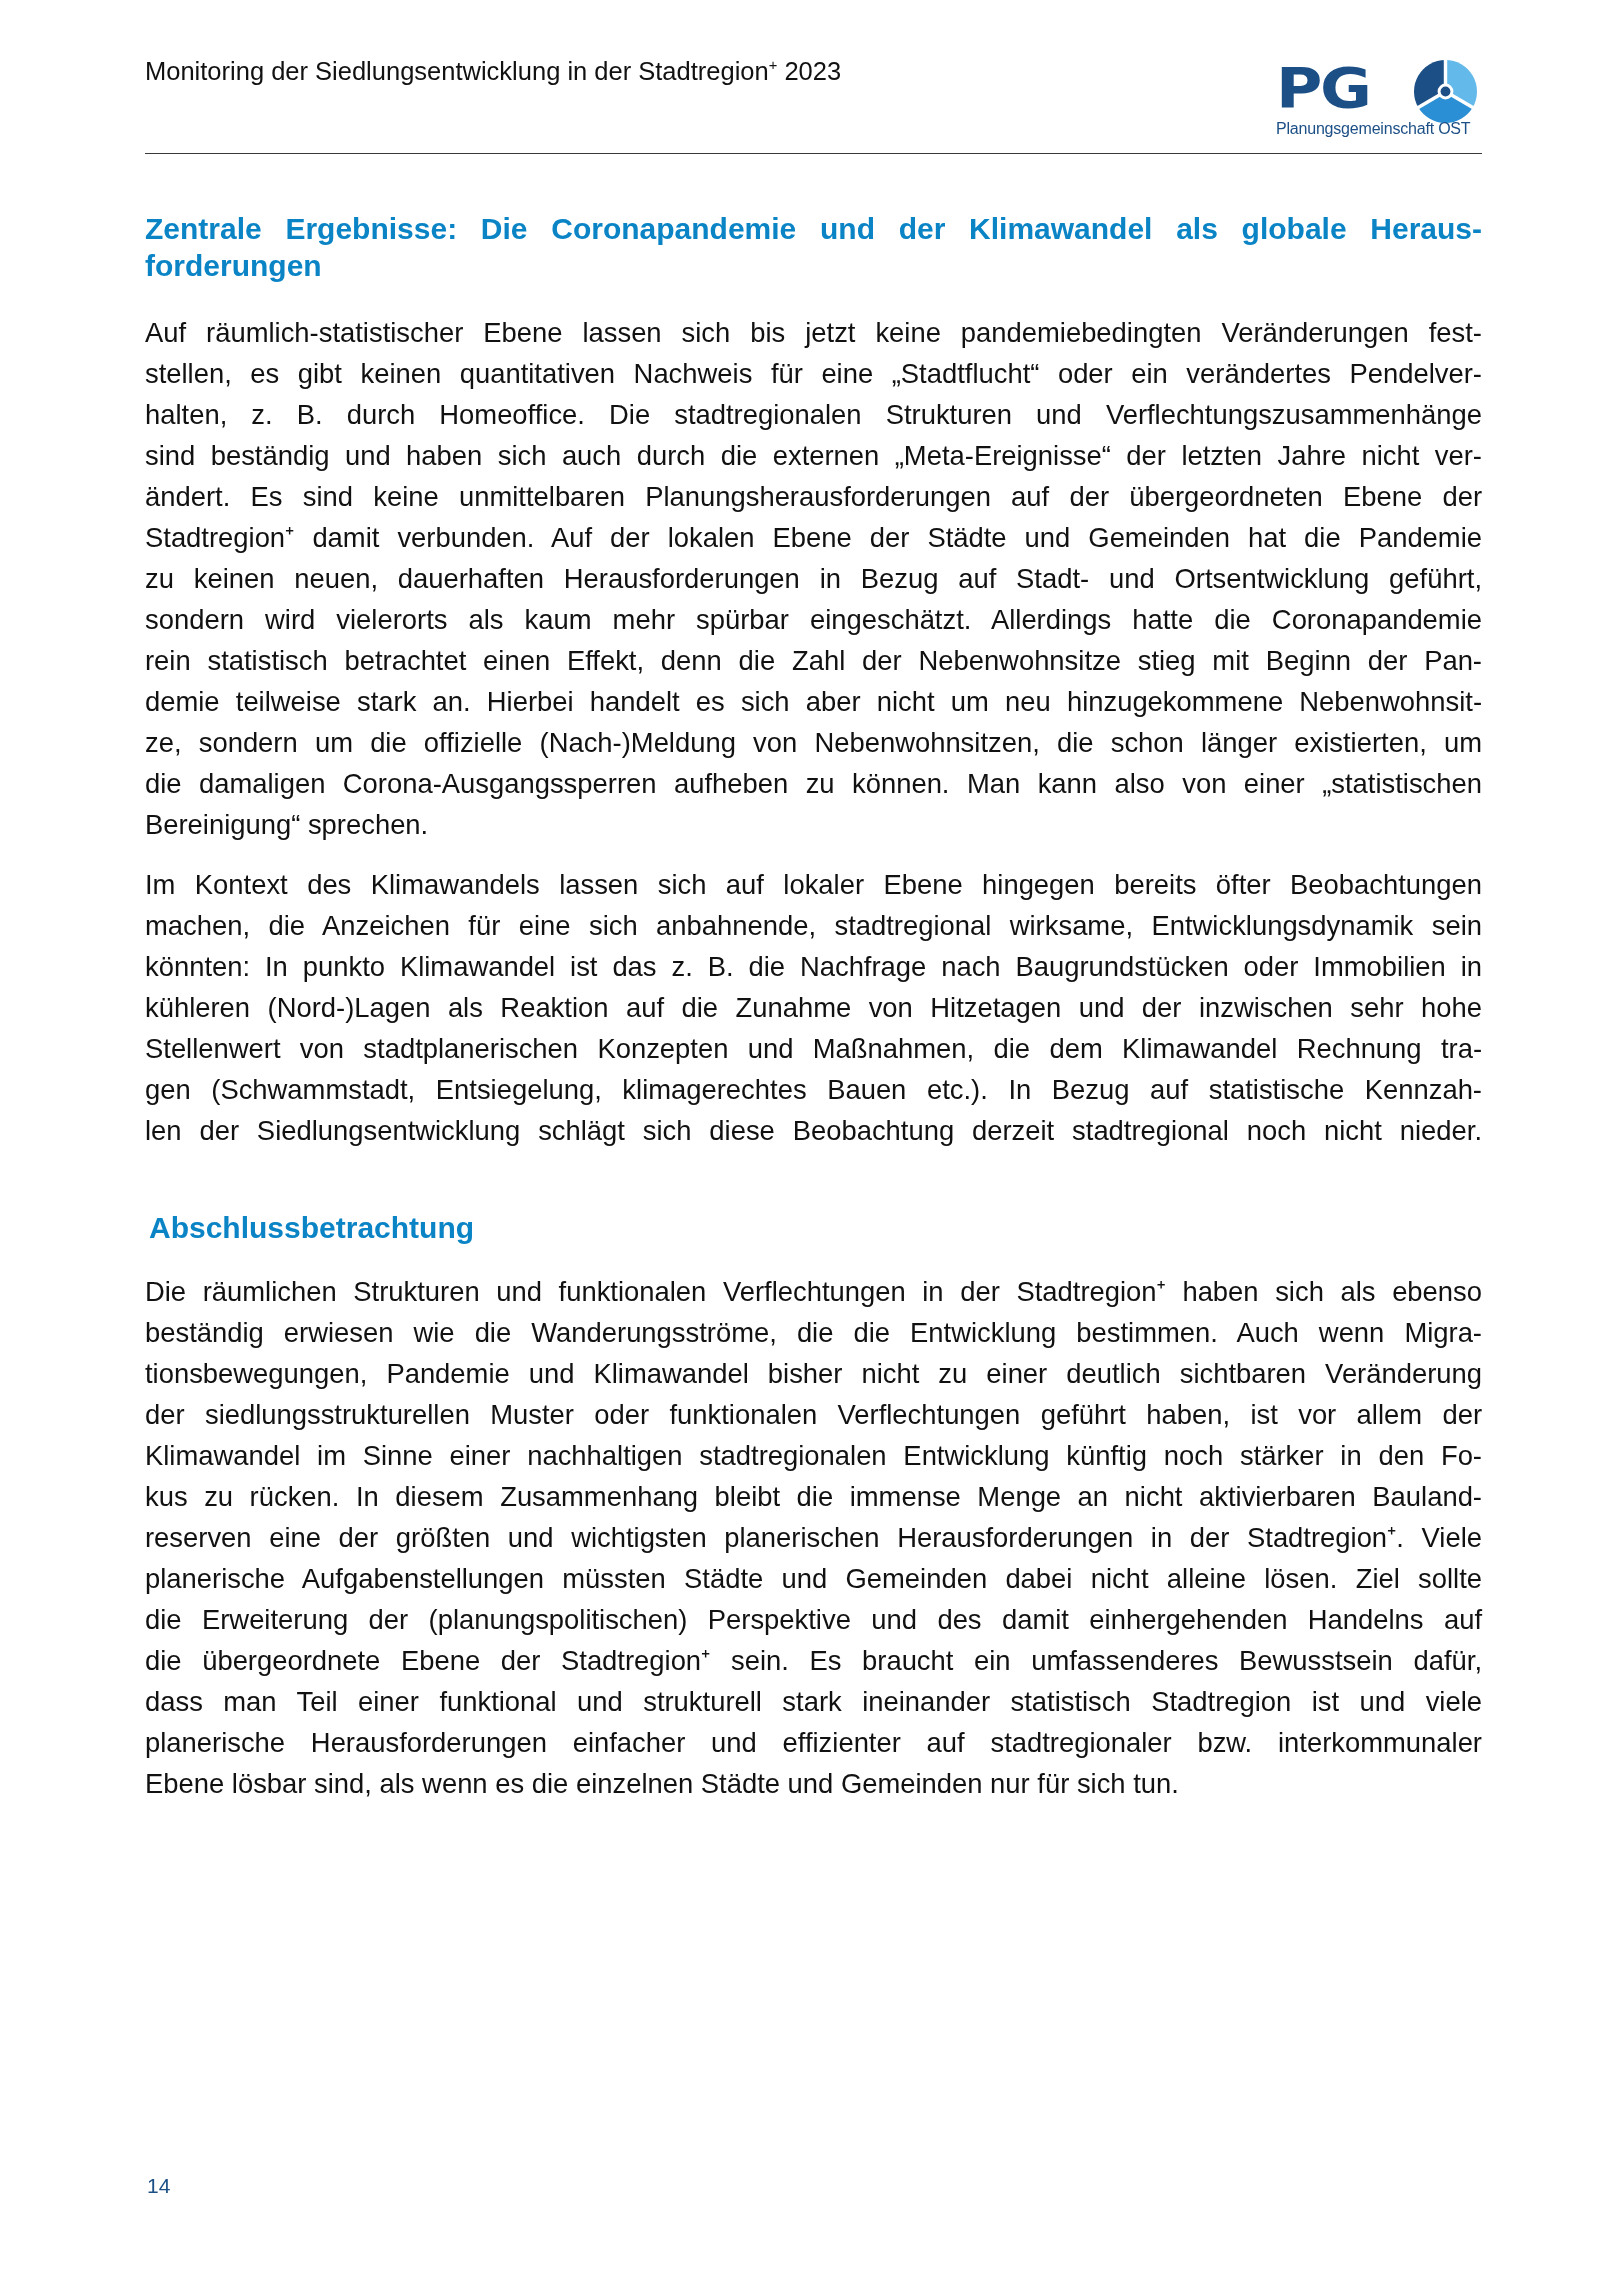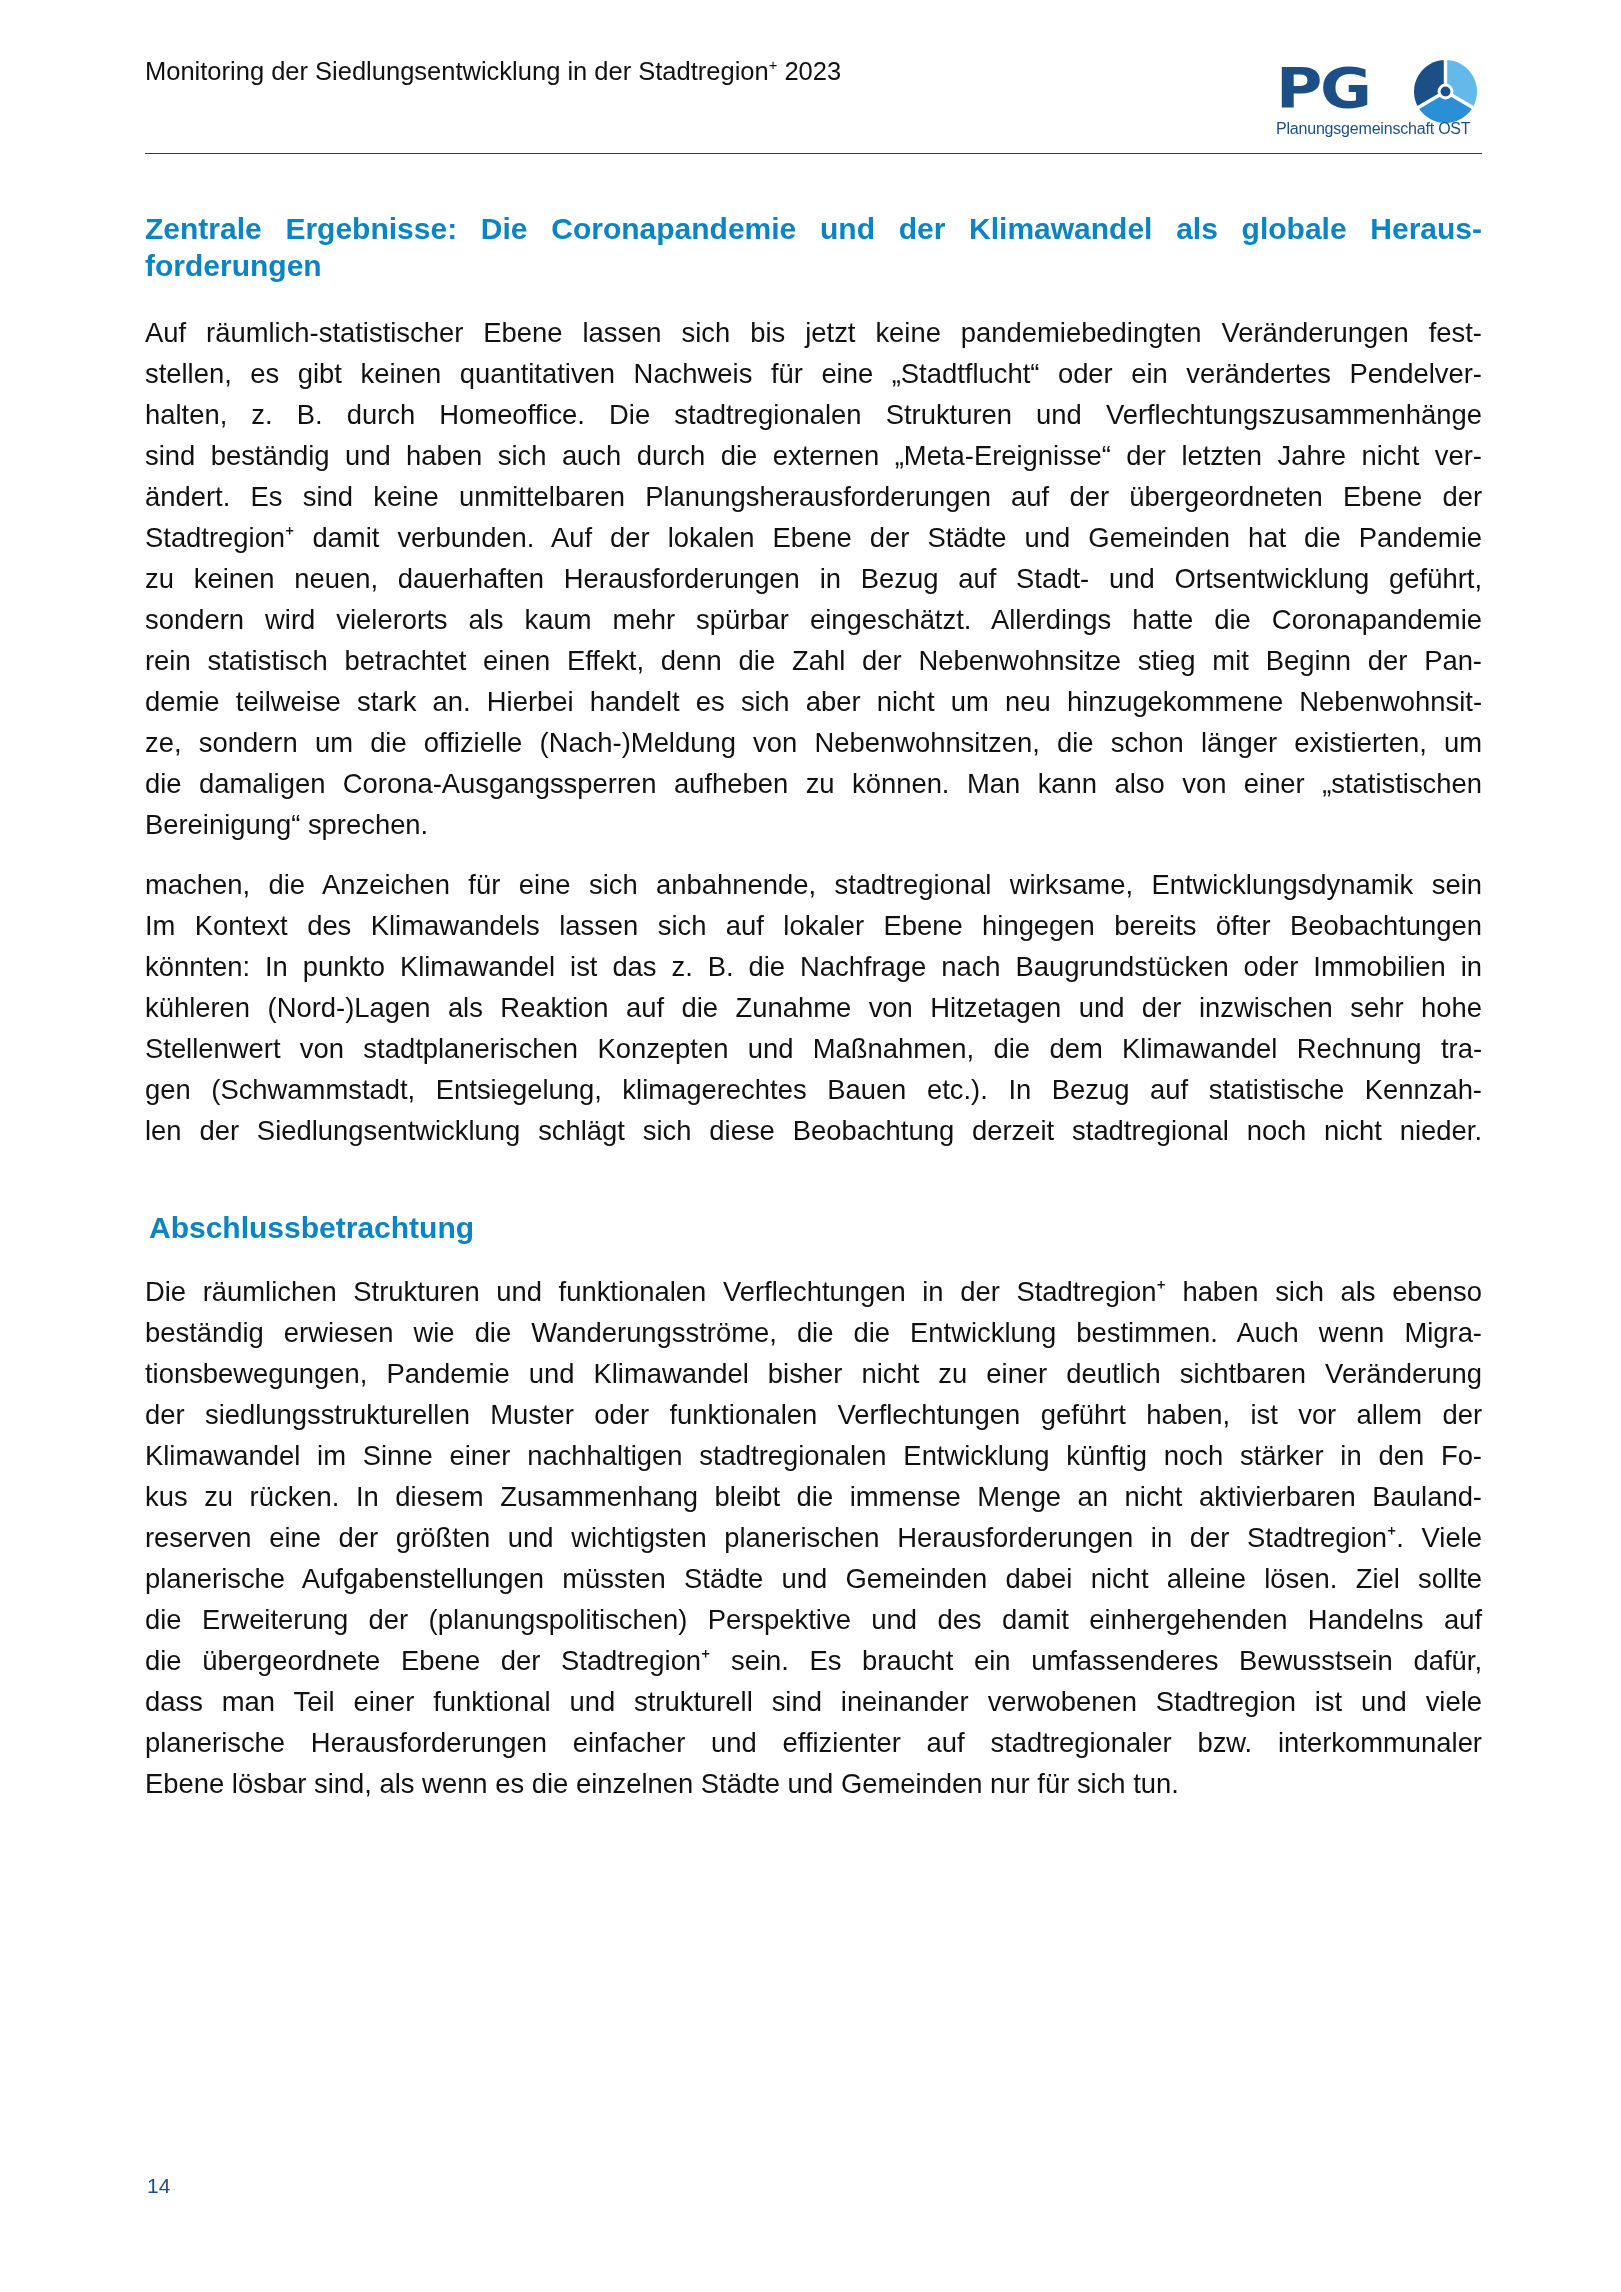--- a/index.html
+++ b/index.html
@@ -74,22 +74,22 @@
     <span class="ln">zu keinen neuen, dauerhaften Herausforderungen in Bezug auf Stadt- und Ortsentwicklung geführt,</span>
     <span class="ln">sondern wird vielerorts als kaum mehr spürbar eingeschätzt. Allerdings hatte die Coronapandemie</span>
     <span class="ln">rein statistisch betrachtet einen Effekt, denn die Zahl der Nebenwohnsitze stieg mit Beginn der Pan-</span>
     <span class="ln">demie teilweise stark an. Hierbei handelt es sich aber nicht um neu hinzugekommene Nebenwohnsit-</span>
     <span class="ln">ze, sondern um die offizielle (Nach-)Meldung von Nebenwohnsitzen, die schon länger existierten, um</span>
     <span class="ln">die damaligen Corona-Ausgangssperren aufheben zu können. Man kann also von einer „statistischen</span>
     <span class="ln last">Bereinigung“ sprechen.</span>
   </div>
 
   <div class="para p2">
+    <span class="ln">Im Kontext des Klimawandels lassen sich auf lokaler Ebene hingegen bereits öfter Beobachtungen</span>
     <span class="ln">machen, die Anzeichen für eine sich anbahnende, stadtregional wirksame, Entwicklungsdynamik sein</span>
-    <span class="ln">Im Kontext des Klimawandels lassen sich auf lokaler Ebene hingegen bereits öfter Beobachtungen</span>
     <span class="ln">könnten: In punkto Klimawandel ist das z. B. die Nachfrage nach Baugrundstücken oder Immobilien in</span>
     <span class="ln">kühleren (Nord-)Lagen als Reaktion auf die Zunahme von Hitzetagen und der inzwischen sehr hohe</span>
     <span class="ln">Stellenwert von stadtplanerischen Konzepten und Maßnahmen, die dem Klimawandel Rechnung tra-</span>
     <span class="ln">gen (Schwammstadt, Entsiegelung, klimagerechtes Bauen etc.). In Bezug auf statistische Kennzah-</span>
     <span class="ln">len der Siedlungsentwicklung schlägt sich diese Beobachtung derzeit stadtregional noch nicht nieder.</span>
   </div>
 
   <h2 class="h-section h2" style="margin:4px;">
     <span class="hl">Abschlussbetrachtung</span>
   </h2>
@@ -98,20 +98,20 @@
     <span class="ln">Die räumlichen Strukturen und funktionalen Verflechtungen in der Stadtregion⁺ haben sich als ebenso</span>
     <span class="ln">beständig erwiesen wie die Wanderungsströme, die die Entwicklung bestimmen. Auch wenn Migra-</span>
     <span class="ln">tionsbewegungen, Pandemie und Klimawandel bisher nicht zu einer deutlich sichtbaren Veränderung</span>
     <span class="ln">der siedlungsstrukturellen Muster oder funktionalen Verflechtungen geführt haben, ist vor allem der</span>
     <span class="ln">Klimawandel im Sinne einer nachhaltigen stadtregionalen Entwicklung künftig noch stärker in den Fo-</span>
     <span class="ln">kus zu rücken. In diesem Zusammenhang bleibt die immense Menge an nicht aktivierbaren Bauland-</span>
     <span class="ln">reserven eine  der größten und wichtigsten planerischen Herausforderungen in der Stadtregion⁺. Viele</span>
     <span class="ln">planerische Aufgabenstellungen müssten Städte und Gemeinden dabei nicht alleine lösen. Ziel sollte</span>
     <span class="ln">die Erweiterung der (planungspolitischen) Perspektive und des damit einhergehenden Handelns auf</span>
     <span class="ln">die übergeordnete Ebene der Stadtregion⁺ sein. Es braucht ein umfassenderes Bewusstsein dafür,</span>
-    <span class="ln">dass man Teil einer funktional und strukturell sind ineinander verwobenen Stadtregion ist und viele</span>
+    <span class="ln">dass man Teil einer funktional und strukturell stark ineinander statistisch Stadtregion ist und viele</span>
     <span class="ln">planerische Herausforderungen einfacher und effizienter auf stadtregionaler bzw. interkommunaler</span>
     <span class="ln last">Ebene lösbar sind, als wenn es die einzelnen Städte und Gemeinden nur für sich tun.</span>
   </div>
 
   <div class="page-number">14</div>
 </div>
 
 
 </body></html>

